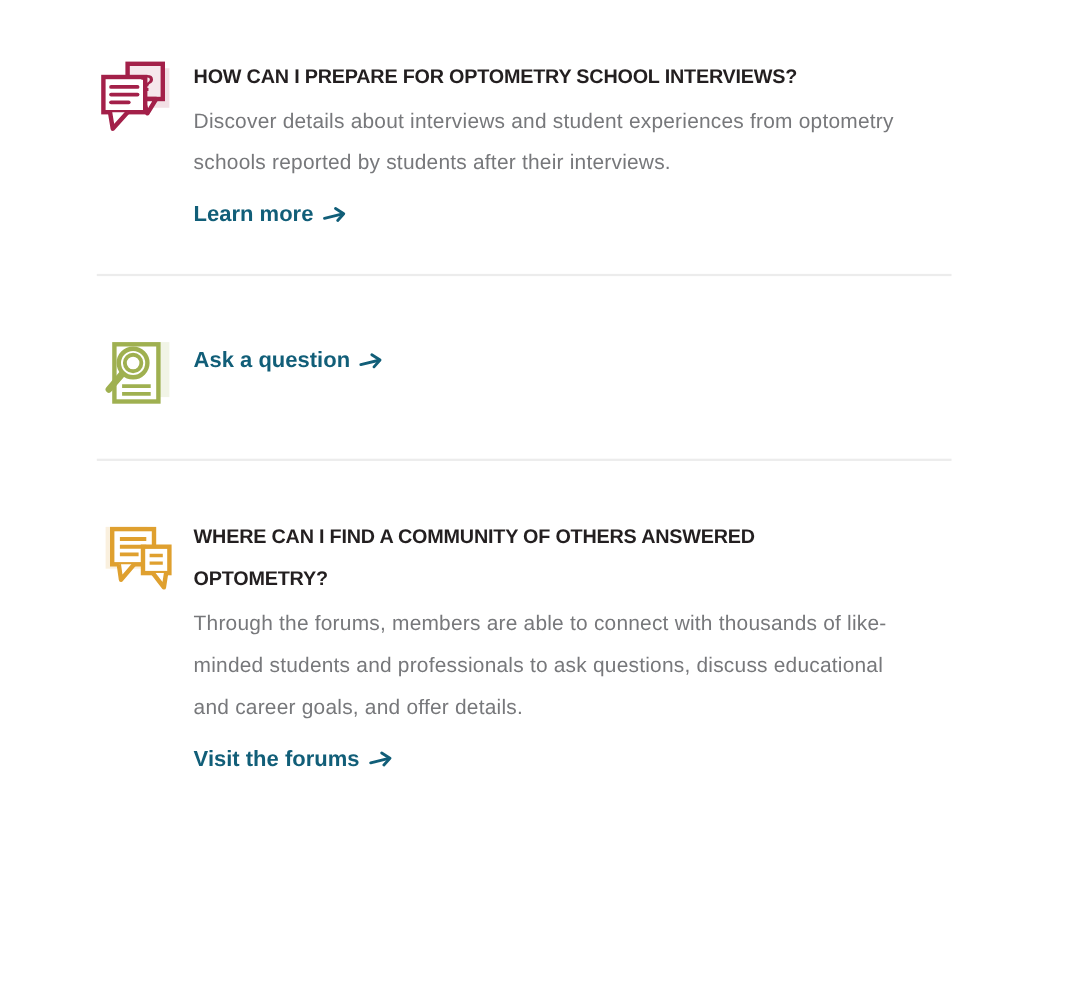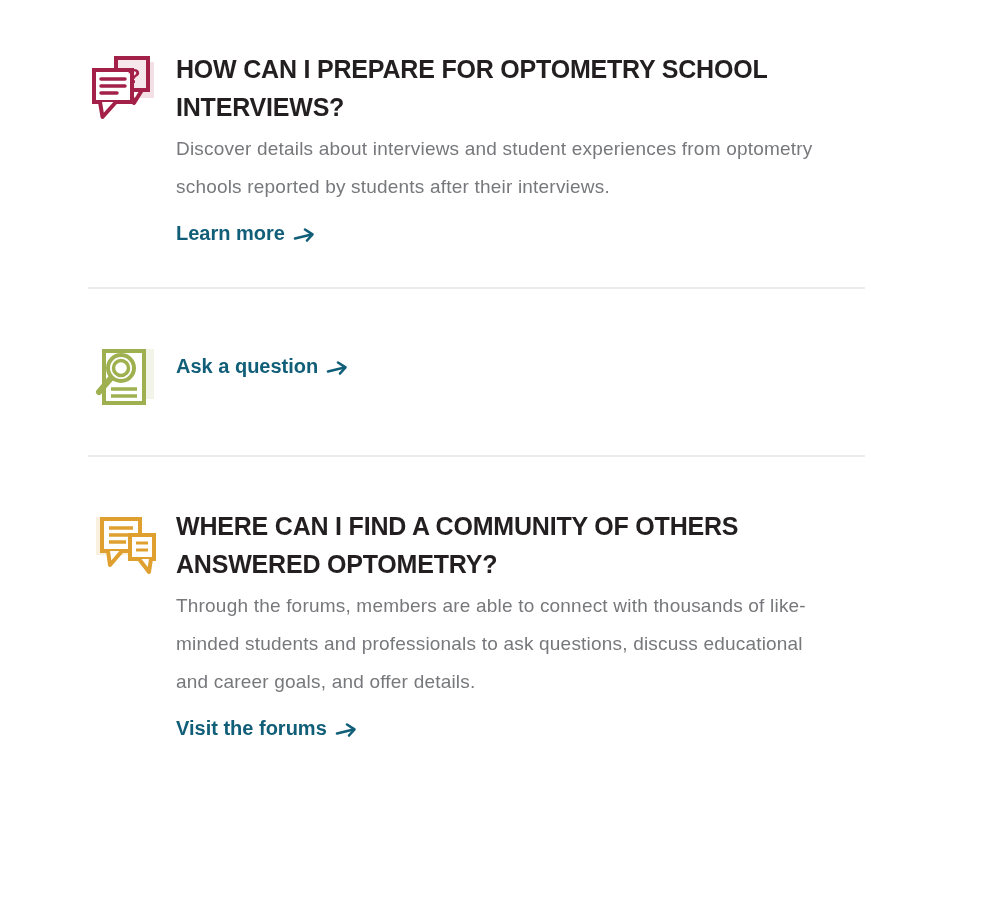--- a/index.html
+++ b/index.html
@@ -22,38 +22,37 @@
   }
   .icon-col {
     width: 88px;
     flex: 0 0 88px;
     padding-top: 2px;
   }
   .icon-col svg { display: block; }
   .text-col { flex: 1; }
   .heading {
     margin: 0 0 4px 0;
-    font-size: 25px;
+    font-size: 18px;
     font-weight: 700;
     color: #231f20;
     line-height: 38px;
     letter-spacing: -0.2px;
   }
   .heading.narrow { max-width: 600px; }
   .body-text {
     margin: 0;
     max-width: 652px;
     font-size: 19px;
     color: #77787b;
     line-height: 38px;
     letter-spacing: 0.2px;
   }
   .learn-link {
     display: inline-flex;
-    align-items: center;
     gap: 8px;
     margin-top: 16px;
     font-size: 20px;
     font-weight: 700;
     color: #115e78;
     text-decoration: none;
     cursor: pointer;
   }
   .learn-link svg { display: block; margin-top: 2px; }
   .divider {

